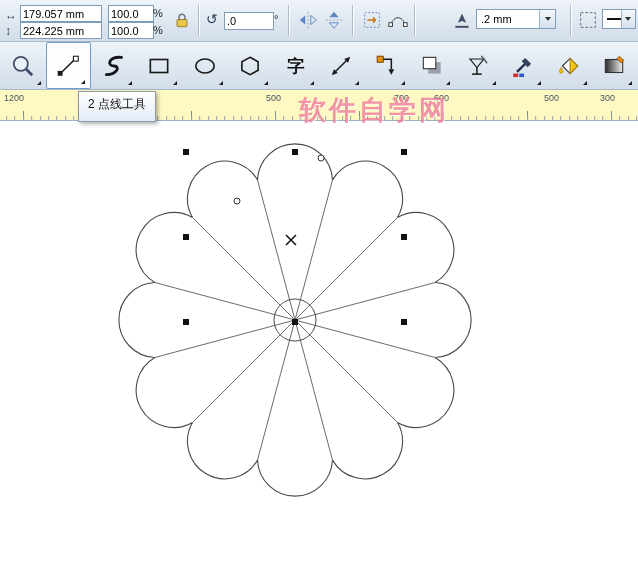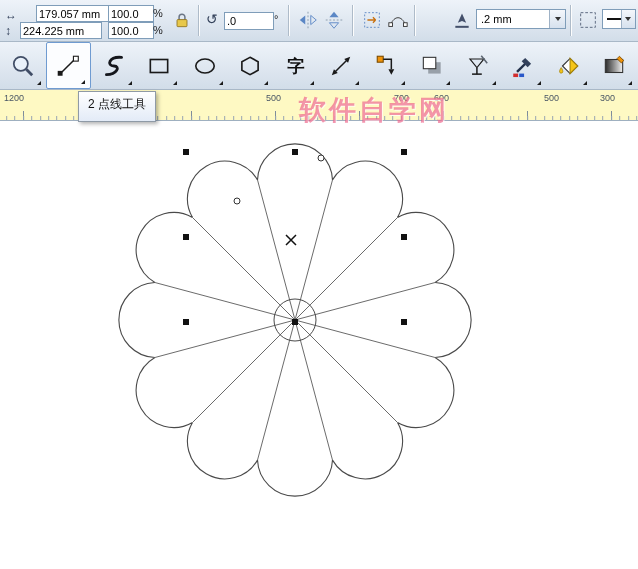--- a/index.html
+++ b/index.html
@@ -46,21 +46,21 @@
   #watermark{position:absolute;left:299px;top:92px;z-index:25;font-size:27px;font-weight:bold;
        letter-spacing:3px;color:rgba(236,85,128,.62);text-shadow:1px 1px 0 rgba(255,255,255,.7);
        pointer-events:none;}
 </style>
 </head>
 <body>
 
 <div id="property-bar" class="bar">
   <span class="pb-icon" style="left:5px;top:9px;">↔</span>
   <span class="pb-icon" style="left:5px;top:25px;">↕</span>
-  <input class="pb-input" style="left: 20px; top: 5px; width: 76px; margin-left: 16px;" value="179.057 mm">
+  <input class="pb-input" style="left: 20px; top: 5px; width: 76px;" value="179.057 mm">
   <input class="pb-input" style="left: 20px; top: 22px; width: 76px;" value="224.225 mm">
   <input class="pb-input" style="left: 108px; top: 5px; width: 40px;" value="100.0">
   <input class="pb-input" style="left: 108px; top: 22px; width: 40px;" value="100.0">
   <span class="pb-label" style="left:153px;top:7px;">%</span>
   <span class="pb-label" style="left:153px;top:24px;">%</span>
   <div class="pb-btn" style="left:170px;">
     <svg width="20" height="20" viewBox="0 0 24 24">
       <path d="M8.5 12 V8.5 a3.5 3.5 0 0 1 7 0 V12" fill="none" stroke="#6b7686" stroke-width="1.8"></path>
       <rect x="6" y="11.5" width="12" height="8.5" rx="1" fill="#e8c84a" stroke="#8a6d1d"></rect>
     </svg>
@@ -98,21 +98,21 @@
       <rect x="18" y="15" width="4" height="4" fill="#fff" stroke="#333"></rect>
     </svg>
   </div>
   <div class="sep" style="left:414px;"></div>
   <span style="position:absolute;left:452px;top:11px;">
     <svg width="20" height="20" viewBox="0 0 24 24">
       <path d="M12 3 L17 14 L12 12 L7 14 Z" fill="#44506b"></path>
       <line x1="4" y1="19" x2="20" y2="19" stroke="#44506b" stroke-width="2.4"></line>
     </svg>
   </span>
-  <div class="combo" style="left:476px;top:9px;width:90px;">
+  <div class="combo" style="left:476px;top:9px;width:80px;">
     <span class="val">.2 mm</span>
     <span class="arrow-btn">
         <span class="tri-down"></span>
       </span>
   </div>
   <div class="sep" style="left:570px;"></div>
   <div class="pb-btn" style="left:576px;">
     <svg width="22" height="22" viewBox="0 0 24 24">
       <rect x="4" y="4" width="16" height="16" fill="none" stroke="#55637a" stroke-dasharray="3 2"></rect>
     </svg>

